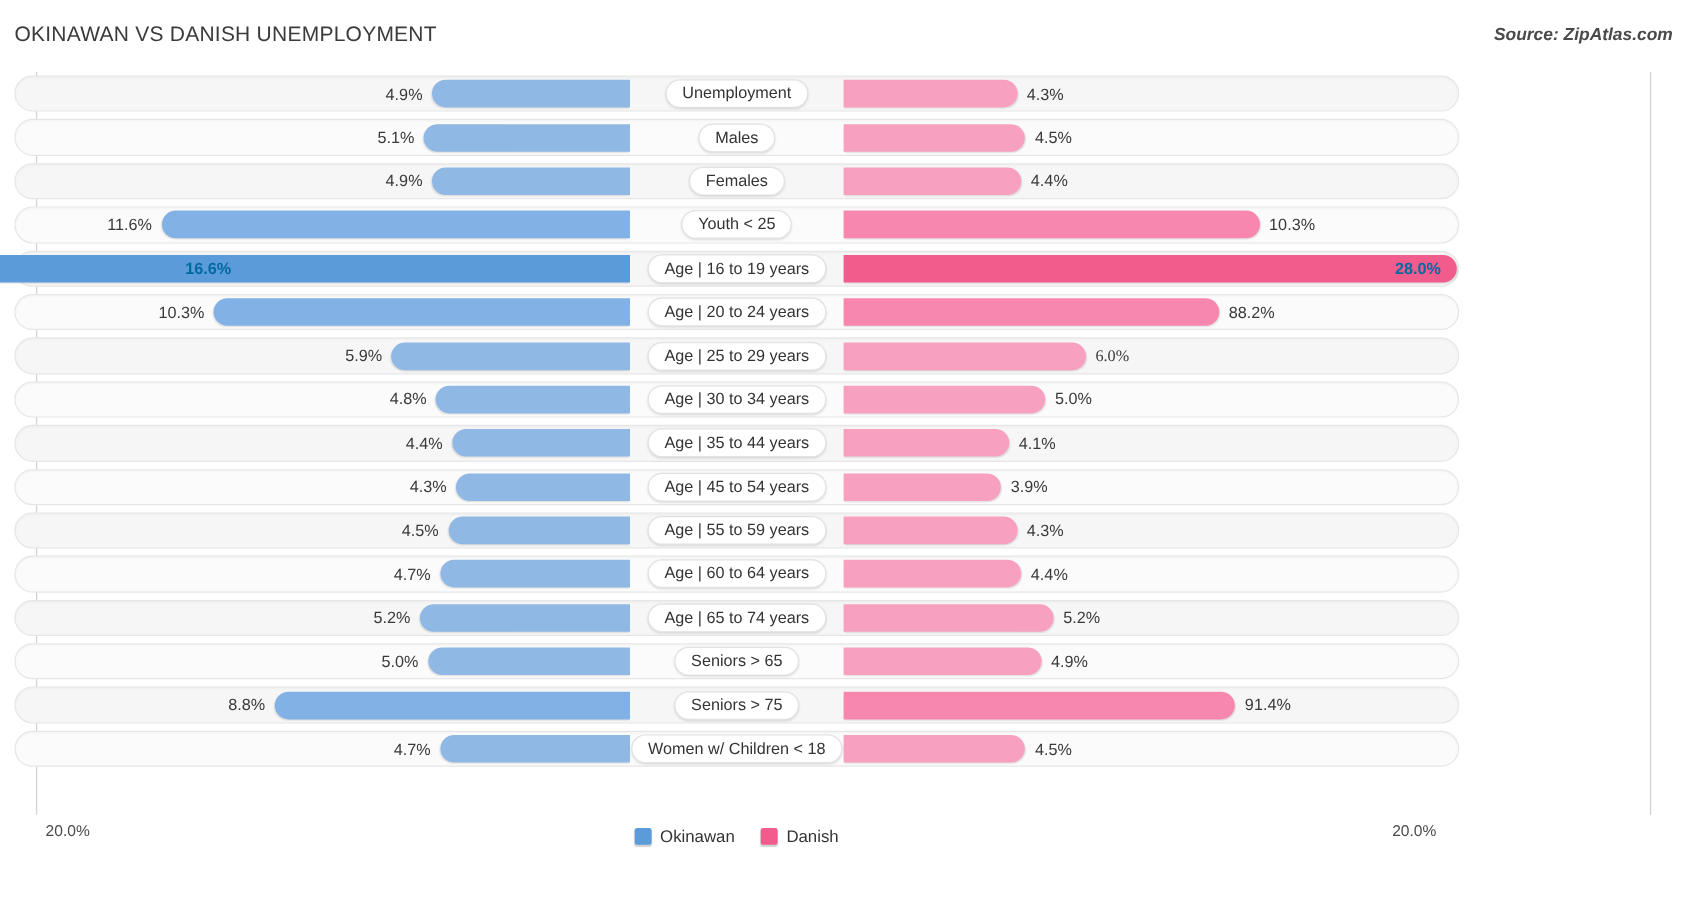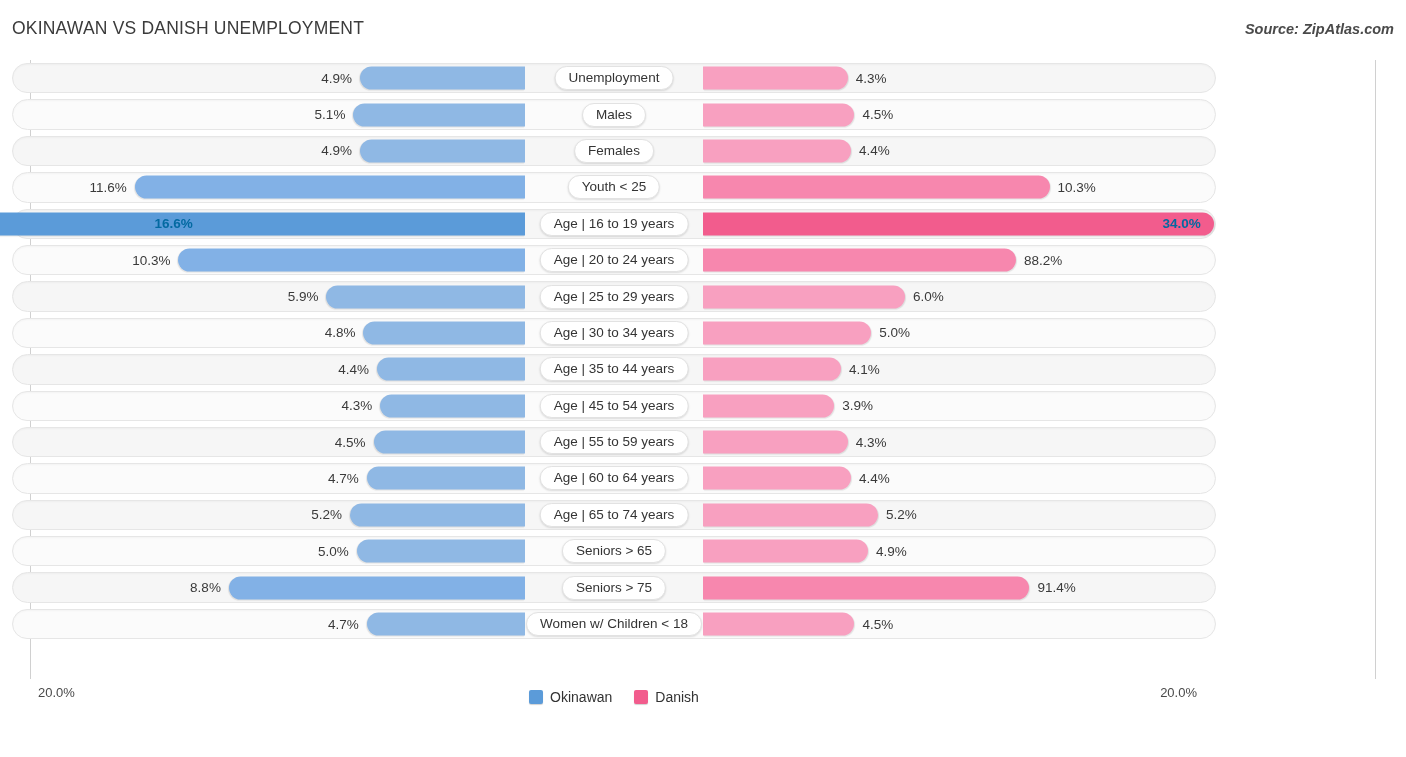--- a/index.html
+++ b/index.html
@@ -156,41 +156,41 @@
           <div class="val vright" style="left: 1057.6px;">10.3%</div>
         </div>
         <div class="cat">Youth &lt; 25</div>
       </div>
       <div class="row">
         <div class="track"></div>
         <div class="bars">
           <div class="bar left hi" style="width: 558.59px;"></div>
           <div class="bar right hi" style="width: 511.48px;"></div>
           <div class="val vleft inside" style="left: 154.41px;">16.6%</div>
-          <div class="val vright inside" style="left: 1162.48px;">34.0%</div>
+          <div class="val vright inside" style="left: 1162.48px;">28.0%</div>
         </div>
         <div class="cat">Age | 16 to 19 years</div>
       </div>
       <div class="row alt">
         <div class="track"></div>
         <div class="bars">
           <div class="bar left mid" style="width: 346.595px;"></div>
           <div class="bar right mid" style="width: 312.945px;"></div>
           <div class="val vleft" style="right: 1057.6px;">10.3%</div>
           <div class="val vright" style="left: 1023.94px;">88.2%</div>
         </div>
         <div class="cat">Age | 20 to 24 years</div>
       </div>
       <div class="row">
         <div class="track"></div>
         <div class="bars">
           <div class="bar left" style="width: 198.535px;"></div>
           <div class="bar right" style="width: 201.9px;"></div>
           <div class="val vleft" style="right: 909.535px;">5.9%</div>
-          <div class="val vright" style="left: 912.9px;">6.0%</div>
+          <div class="val vright" style="left: 912.9px; font-family: Liberation Serif, serif;">6.0%</div>
         </div>
         <div class="cat">Age | 25 to 29 years</div>
       </div>
       <div class="row alt">
         <div class="track"></div>
         <div class="bars">
           <div class="bar left" style="width: 161.52px;"></div>
           <div class="bar right" style="width: 168.25px;"></div>
           <div class="val vleft" style="right: 872.52px;">4.8%</div>
           <div class="val vright" style="left: 879.25px;">5.0%</div>

